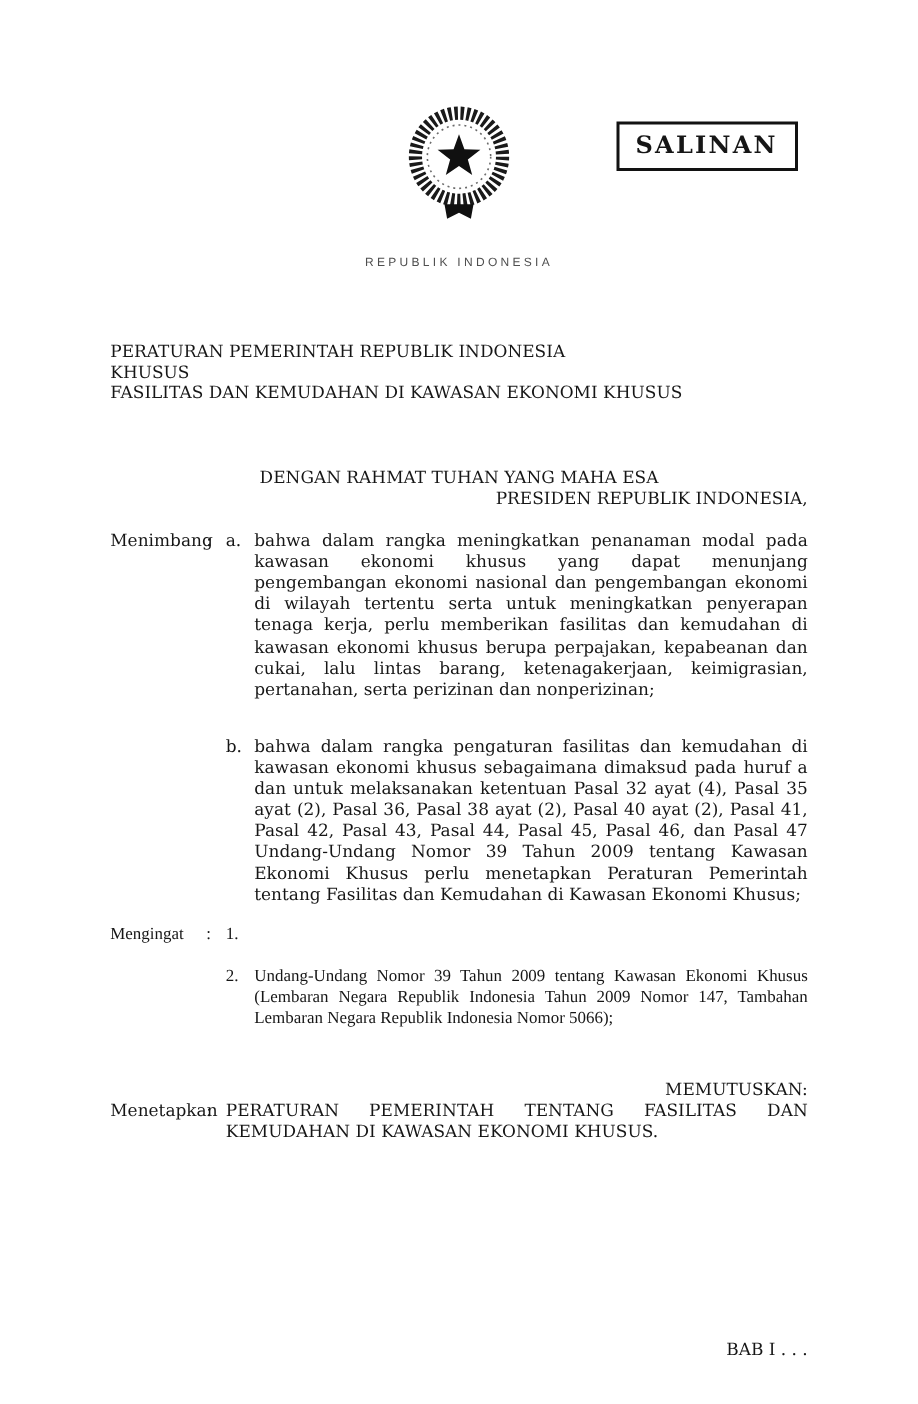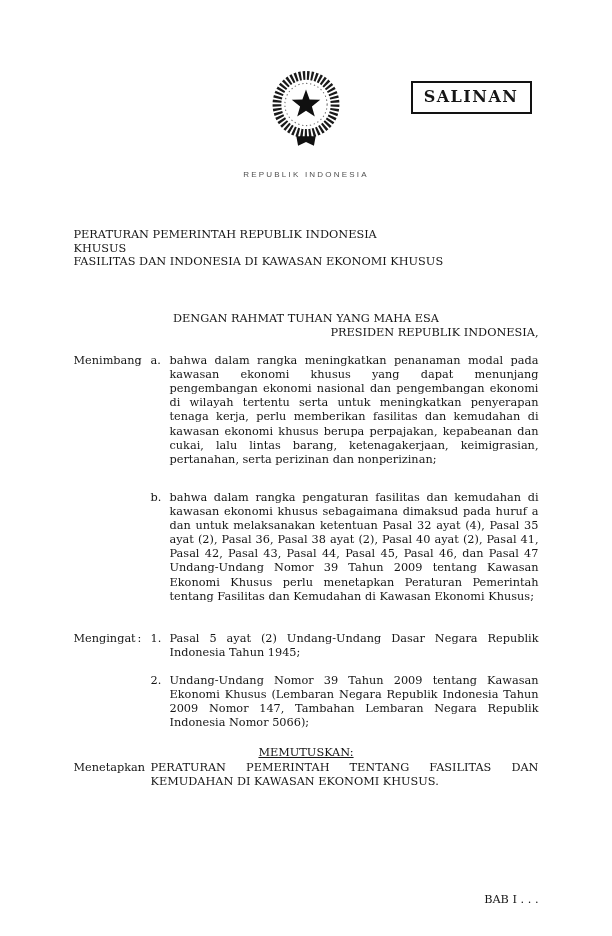--- a/index.html
+++ b/index.html
@@ -59,23 +59,23 @@
   .clause-section { margin-top: 14px; }
   .clause-row {
     display: grid;
     grid-template-columns: 64px 13px 19px 1fr;
     align-items: start;
   }
   .clause-row.gap-a { margin-top: 24px; }
   .clause-row.gap-b { margin-top: 14px; }
   .clause-text { text-align: justify; }
 
-  .mengingat-section { margin-top: 28px; }
+  .mengingat-section { margin-top: 12px; font-family: Liberation Serif, serif; }
 
-  .memutuskan-heading { text-align: center; margin-top: 16px; text-decoration: underline; }
+  .memutuskan-heading { text-align: right; margin-top: 34px; }
   .menetapkan-row {
     display: grid;
     grid-template-columns: 64px 13px 1fr;
     align-items: start;
   }
   .menetapkan-text { text-align: justify; }
 
   .page-footer {
     position: absolute;
     right: 72px;
@@ -99,21 +99,21 @@
       <path d="M39 84 L61 84 L59 95 L50 90.5 L41 95 Z" fill="#101010"></path>
     </svg>
     <div class="lh-line lh-republik">REPUBLIK INDONESIA</div>
   </div>
 
   <div class="doc-body">
 
     <div class="title-block">
       <div>PERATURAN PEMERINTAH REPUBLIK INDONESIA</div>
       <div>KHUSUS</div>
-      <div>FASILITAS DAN INDONESIA DI KAWASAN EKONOMI KHUSUS</div>
+      <div>FASILITAS DAN KEMUDAHAN DI KAWASAN EKONOMI KHUSUS</div>
     </div>
 
     <div class="invocation">DENGAN RAHMAT TUHAN YANG MAHA ESA</div>
     <div class="authority">PRESIDEN REPUBLIK INDONESIA,</div>
 
     <div class="clause-section">
       <div class="clause-row">
         <span class="clause-label">Menimbang</span>
         <span class="clause-colon">:</span>
         <span class="clause-marker">a.</span>
@@ -125,21 +125,20 @@
         <span class="clause-marker">b.</span>
         <span class="clause-text">bahwa dalam rangka pengaturan fasilitas dan kemudahan di kawasan ekonomi khusus sebagaimana dimaksud pada huruf a dan untuk melaksanakan ketentuan Pasal 32 ayat (4), Pasal 35 ayat (2), Pasal 36, Pasal 38 ayat (2), Pasal 40 ayat (2), Pasal 41, Pasal 42, Pasal 43, Pasal 44, Pasal 45, Pasal 46, dan Pasal 47 Undang-Undang Nomor 39 Tahun 2009 tentang Kawasan Ekonomi Khusus perlu menetapkan Peraturan Pemerintah tentang Fasilitas dan Kemudahan di Kawasan Ekonomi Khusus;</span>
       </div>
     </div>
 
     <div class="clause-section mengingat-section">
       <div class="clause-row">
         <span class="clause-label">Mengingat</span>
         <span class="clause-colon">:</span>
         <span class="clause-marker">1.</span>
-        <span class="clause-text">Pasal 5 ayat (2) Undang-Undang Dasar Negara Republik Indonesia Tahun 1945;</span>
       </div>
       <div class="clause-row gap-b">
         <span class="clause-label"></span>
         <span class="clause-colon"></span>
         <span class="clause-marker">2.</span>
         <span class="clause-text">Undang-Undang Nomor 39 Tahun 2009 tentang Kawasan Ekonomi Khusus (Lembaran Negara Republik Indonesia Tahun 2009 Nomor 147, Tambahan Lembaran Negara Republik Indonesia Nomor 5066);</span>
       </div>
     </div>
 
     <div class="memutuskan-heading">MEMUTUSKAN:</div>

